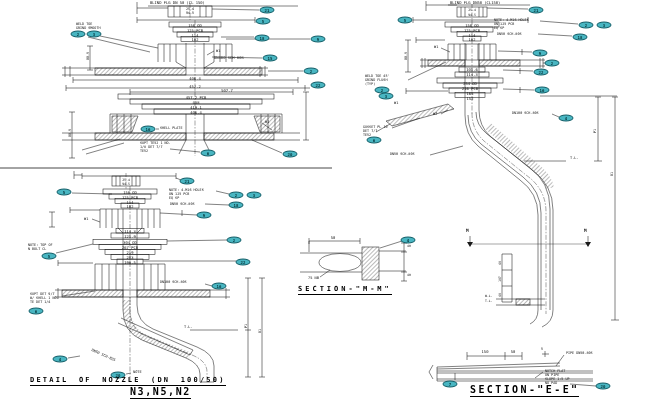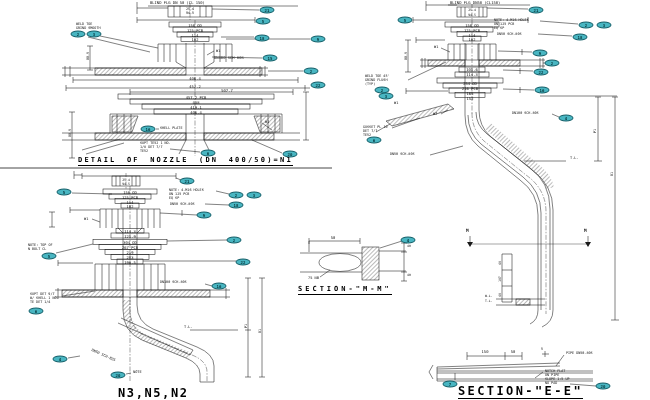--- a/index.html
+++ b/index.html
@@ -10,21 +10,21 @@
   .lbl{position:absolute;font-family:"DejaVu Sans Mono",monospace;color:#111;
        white-space:nowrap;line-height:1;transform-origin:0 0;}
   .balloon{position:absolute;width:15px;height:7px;border-radius:50%;
        background:#49b6c2;border:1px solid #14606a;box-sizing:border-box;
        display:flex;align-items:center;justify-content:center;
        font-size:4px;font-weight:bold;color:#06363c;line-height:1;
        transform:translate(-50%,-50%);}
   .title{position:absolute;font-weight:bold;color:#000;font-size:7px;
        letter-spacing:2.2px;word-spacing:4px;white-space:nowrap;
        border-bottom:1.2px solid #000;padding-bottom:1px;line-height:1;}
-  .title.small{font-size:12px;letter-spacing:1.6px;}
+  .title.small{font-size:10px;letter-spacing:1.6px;margin-left:12px;}
 </style>
 </head>
 <body>
 
 <div id="stage">
 
 <svg id="linework" width="650" height="400" viewBox="0 0 650 400">
   <defs>
     <pattern id="ph" patternUnits="userSpaceOnUse" width="3" height="3" patternTransform="rotate(45)">
       <line x1="0" y1="0" x2="0" y2="3" stroke="#1a1a1a" stroke-width="0.6"></line>
@@ -438,18 +438,18 @@
         <span style="color: rgb(6, 54, 60);">4</span>
       </div>
       <div class="balloon" style="left: 450px; top: 384px; background: rgb(73, 182, 194); border-color: rgb(20, 96, 106);">
         <span style="color: rgb(6, 54, 60);">7</span>
       </div>
       <div class="balloon" style="left: 603px; top: 386px; background: rgb(73, 182, 194); border-color: rgb(20, 96, 106);">
         <span style="color: rgb(6, 54, 60);">20</span>
       </div>
     </div>
 
-<span class="title" style="left:78px;top:157px;">DETAIL OF NOZZLE (DN 400/50)=N1</span>
+<span class="title" style="left:30px;top:377px;">DETAIL OF NOZZLE (DN 100/50)</span>
 <span class="title small" style="left:118px;top:387px;">N3,N5,N2</span>
 <span class="title" style="left:298px;top:286px;letter-spacing:3px;">SECTION-"M-M"</span>
 <span class="title small" style="left:458px;top:385px;letter-spacing:2.4px;">SECTION-"E-E"</span>
 
 </div>
 
 </body></html>

